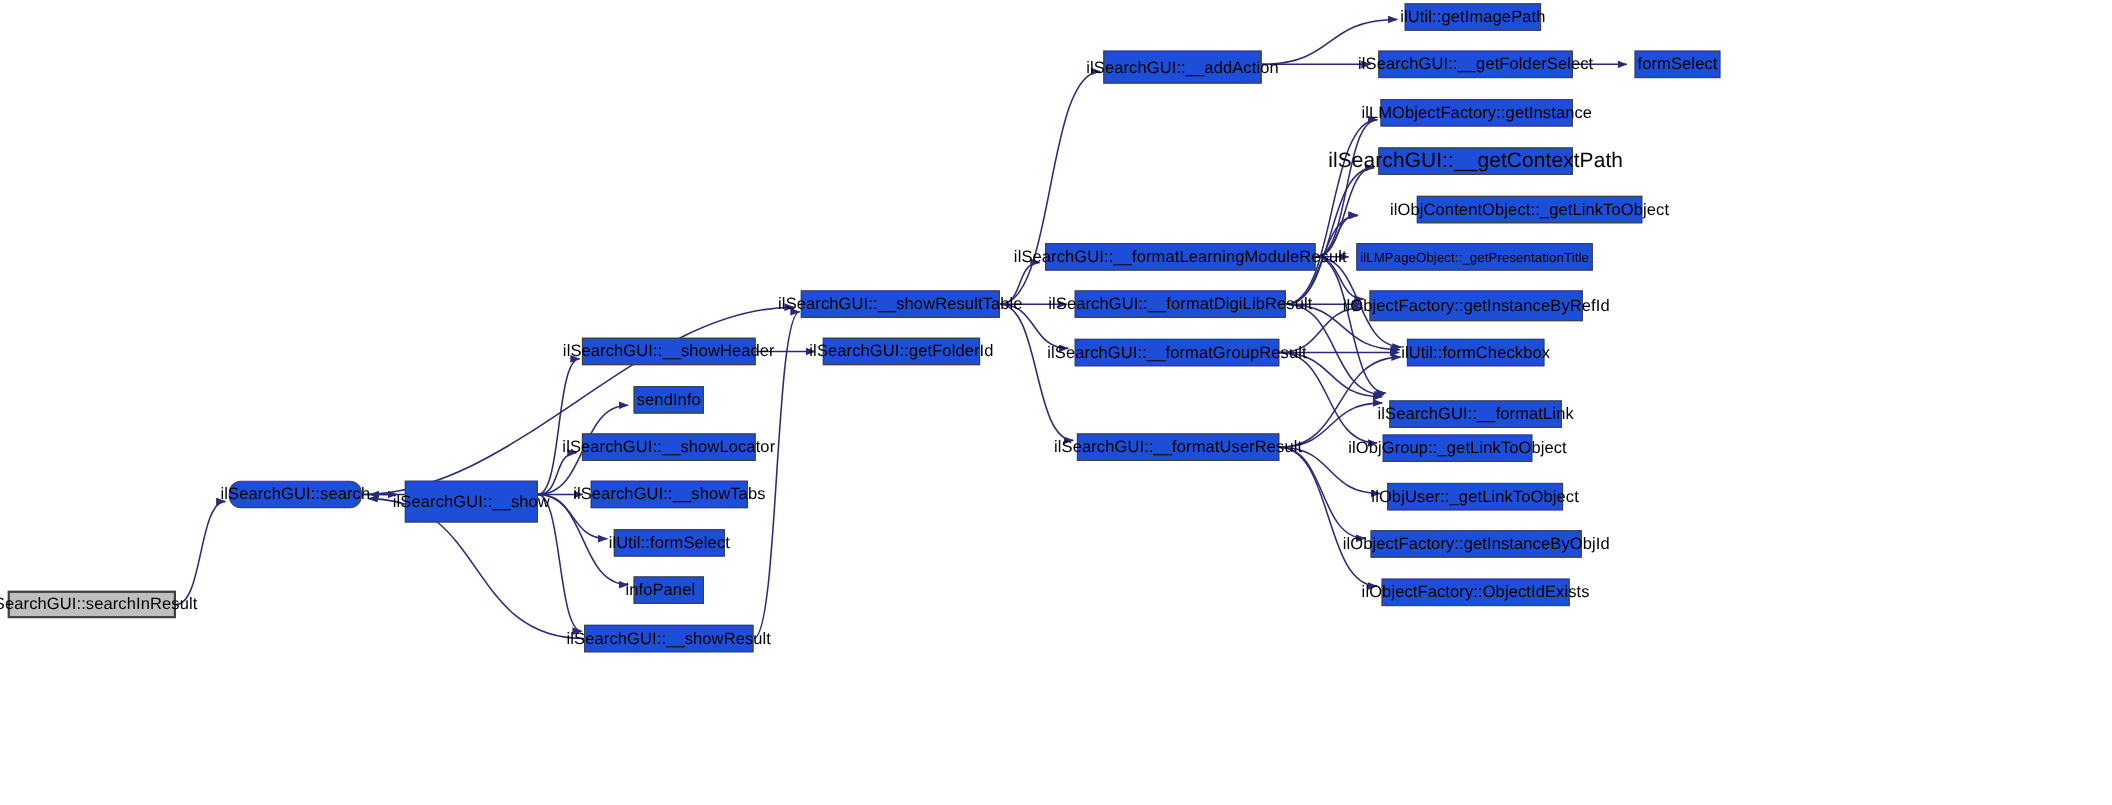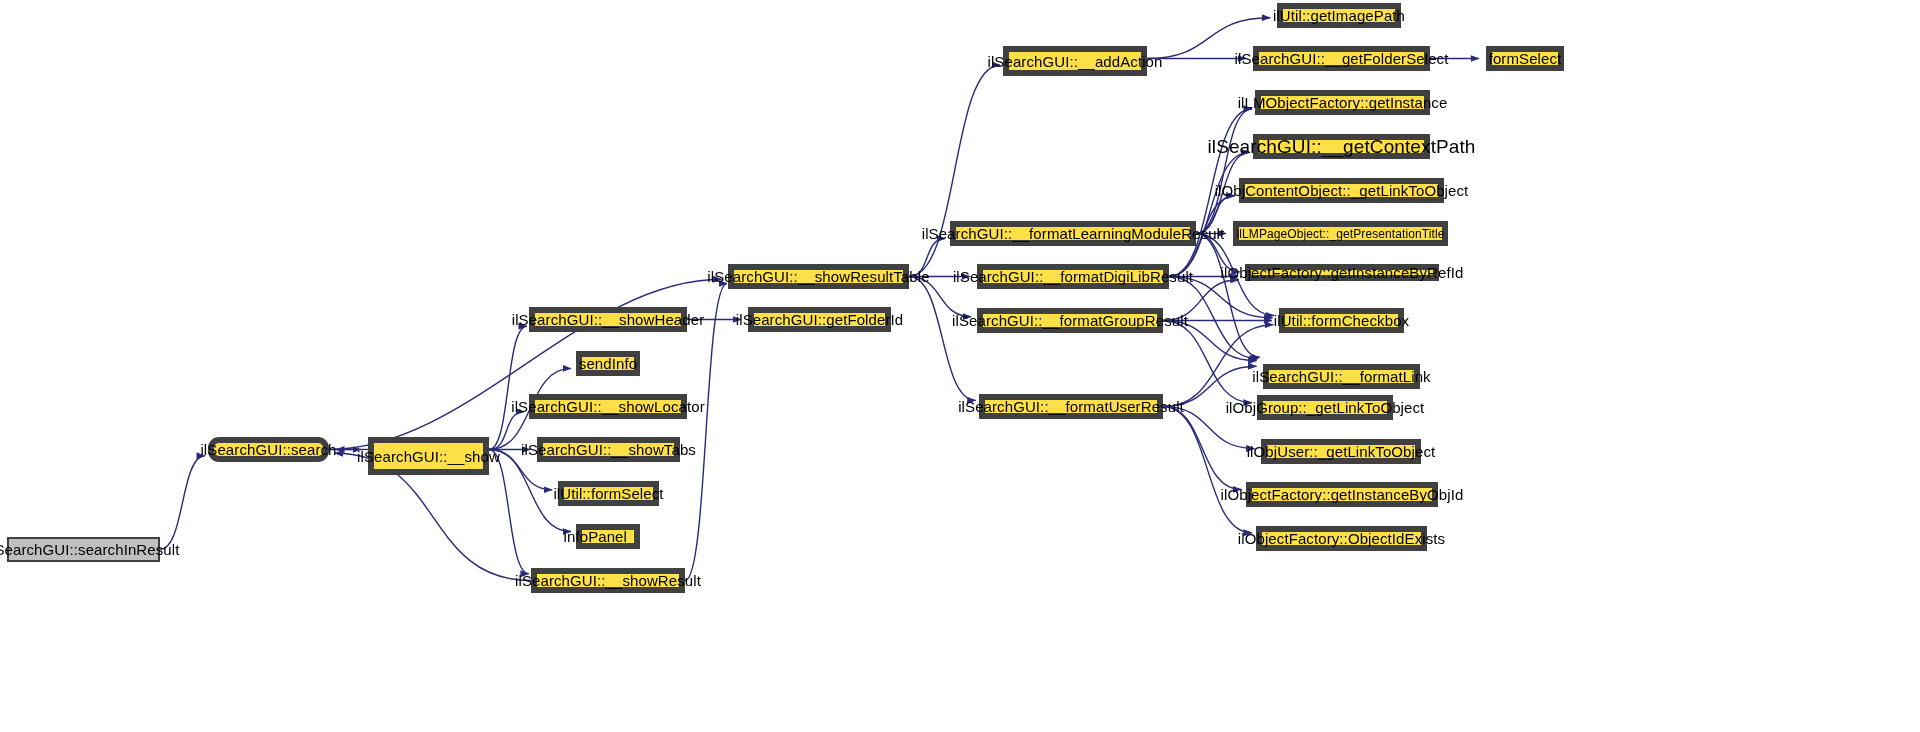--- a/index.html
+++ b/index.html
@@ -18,22 +18,22 @@
   #edge-layer {
     position: absolute;
     left: 0;
     top: 0;
     width: 1920px;
     height: 732px;
   }
   .node {
     position: absolute;
     box-sizing: border-box;
-    background: #fde047;
-    border: 6px solid #6d28d9;
+    background: #1d4ed8;
+    border: 1px solid #6d28d9;
     color: #000000;
     font-size: 15px;
     line-height: 1;
     display: flex;
     align-items: center;
     justify-content: center;
     white-space: nowrap;
     letter-spacing: 0.1px;
     z-index: 5;
   }
@@ -162,27 +162,27 @@
       </div>
       <div class="node" style="left: 1486px; top: 46px; width: 78px; height: 25px; border-color: rgb(64, 64, 64); font-size: 15px;">
         <span class="node-label">formSelect</span>
       </div>
       <div class="node" style="left: 1255px; top: 90px; width: 175px; height: 25px; border-color: rgb(64, 64, 64); font-size: 15px;">
         <span class="node-label">ilLMObjectFactory::getInstance</span>
       </div>
       <div class="node" style="left: 1253px; top: 134px; width: 177px; height: 25px; border-color: rgb(64, 64, 64); font-size: 19px;">
         <span class="node-label">ilSearchGUI::__getContextPath</span>
       </div>
-      <div class="node" style="left: 1239px; top: 178px; width: 205px; height: 25px; border-color: rgb(64, 64, 64); font-size: 15px;">
+      <div class="node" style="left: 1288px; top: 178px; width: 205px; height: 25px; border-color: rgb(64, 64, 64); font-size: 15px;">
         <span class="node-label">ilObjContentObject::_getLinkToObject</span>
       </div>
       <div class="node" style="left: 1233px; top: 221px; width: 215px; height: 25px; border-color: rgb(64, 64, 64); font-size: 12px;">
         <span class="node-label">ilLMPageObject::_getPresentationTitle</span>
       </div>
-      <div class="node" style="left: 1245px; top: 264px; width: 194px; height: 17px; border-color: rgb(64, 64, 64); font-size: 15px;">
+      <div class="node" style="left: 1245px; top: 264px; width: 194px; height: 28px; border-color: rgb(64, 64, 64); font-size: 15px;">
         <span class="node-label">ilObjectFactory::getInstanceByRefId</span>
       </div>
       <div class="node" style="left: 1279px; top: 308px; width: 125px; height: 25px; border-color: rgb(64, 64, 64); font-size: 15px;">
         <span class="node-label">ilUtil::formCheckbox</span>
       </div>
       <div class="node" style="left: 1263px; top: 351px; width: 157px; height: 25px; border-color: rgb(64, 64, 64); font-size: 15px; margin-top: 13px;">
         <span class="node-label">ilSearchGUI::__formatLink</span>
       </div>
       <div class="node" style="left: 1257px; top: 395px; width: 136px; height: 25px; border-color: rgb(64, 64, 64); font-size: 15px;">
         <span class="node-label">ilObjGroup::_getLinkToObject</span>

